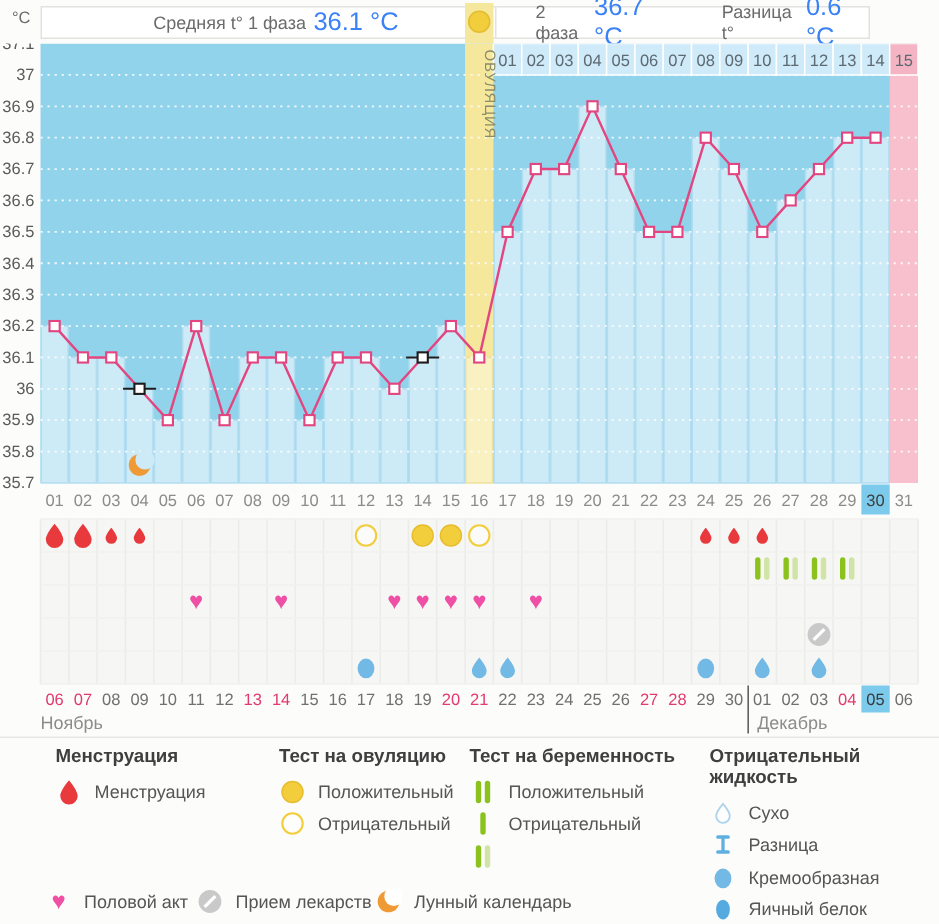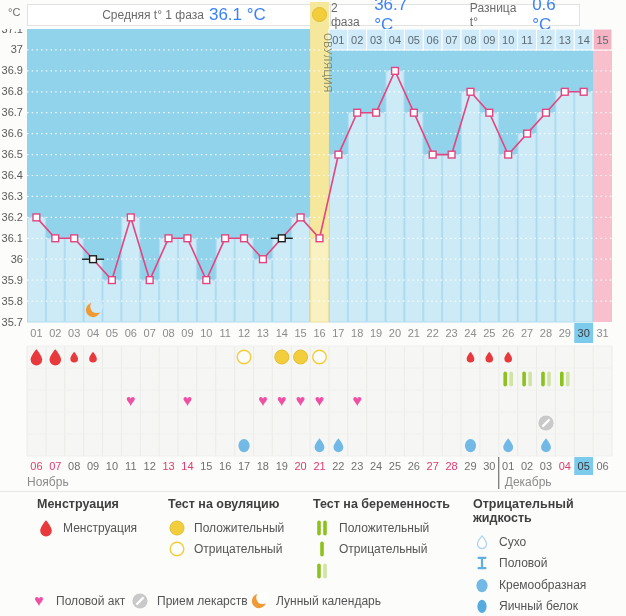--- a/index.html
+++ b/index.html
@@ -4,21 +4,21 @@
 <style>
   html,body{margin:0;padding:0;background:#fdfdfc;}
   body{font-family:"Liberation Sans",sans-serif;}
   #app{position:relative;width:626px;height:616px;overflow:hidden;background:#fcfcfb;}
   svg{font-family:"Liberation Sans",sans-serif;}
   .unit{position:absolute;left:8px;top:6px;font-size:11px;color:#6d6d6d;}
   .hbar{position:absolute;top:4px;height:22px;background:#fff;border:1px solid #e2e2e0;
         box-sizing:border-box;display:flex;align-items:center;font-size:12px;color:#6b6b6b;}
   .hbar .val{font-size:17px;color:#3b82f6;margin-left:5px;}
   .hbar1{left:27px;width:314px;justify-content:center;}
-  .hbar2{left:330px;width:250px;padding-left:0;}
+  .hbar2{left:330px;width:250px;padding-left:26px;}
   .hbar2 .gap{width:40px;}
   .hband{position:absolute;left:310px;top:2px;width:19px;height:27px;background:#f5e79b;}
   .hcircle{position:absolute;left:2px;top:5px;width:15px;height:15px;border-radius:50%;
            background:#f2cd3c;border:1px solid #e3bd2f;box-sizing:border-box;}
   #legend{position:absolute;left:0;top:492px;width:626px;height:124px;}
   .lcol{position:absolute;top:5px;}
   .lhead{font-size:12.5px;font-weight:bold;color:#3f3f3f;margin-bottom:6px;}
   .litem{display:flex;align-items:center;gap:8px;height:21.5px;font-size:12px;color:#555;}
   .lextra{position:absolute;display:flex;align-items:center;gap:8px;top:98px;
           font-size:12px;color:#555;height:22px;}
@@ -404,21 +404,21 @@
         <div class="lhead">Менструация</div>
         <div class="litem">
           <svg width="18" height="18" viewBox="0 0 18 18">
             <g transform="translate(9,9) scale(1) translate(-9,-9)">
               <path d="M9 1.2 C9 1.2 14.8 8 14.8 11.6 A5.8 5.8 0 1 1 3.2 11.6 C3.2 8 9 1.2 9 1.2 Z" fill="#e8393c"></path>
             </g>
           </svg>
           <span>Менструация</span>
         </div>
       </div>
-      <div class="lcol" style="left:168px">
+      <div class="lcol" style="left:186px">
         <div class="lhead">Тест на овуляцию</div>
         <div class="litem">
           <svg width="18" height="18" viewBox="0 0 18 18">
             <circle cx="9" cy="9" r="7" fill="#f2cd3c" stroke="#e7bd2e" stroke-width="1"></circle>
           </svg>
           <span>Положительный</span>
         </div>
         <div class="litem">
           <svg width="18" height="18" viewBox="0 0 18 18">
             <circle cx="9" cy="9" r="6.8" fill="rgba(255,255,255,.55)" stroke="#f2cd3c" stroke-width="1.4"></circle>
@@ -459,21 +459,21 @@
           <span>Сухо</span>
         </div>
         <div class="litem">
           <svg width="18" height="18" viewBox="0 0 18 18">
             <g fill="#5fb0e0">
               <rect x="4.5" y="2.8" width="9" height="2.3" rx="1"></rect>
               <rect x="7.9" y="4" width="2.2" height="10"></rect>
               <rect x="4.5" y="12.9" width="9" height="2.3" rx="1"></rect>
             </g>
           </svg>
-          <span>Половой</span>
+          <span>Разница</span>
         </div>
         <div class="litem">
           <svg width="18" height="18" viewBox="0 0 18 18">
             <ellipse cx="9" cy="9.6" rx="5.6" ry="6.6" fill="#72b9e5"></ellipse>
           </svg>
           <span>Кремообразная</span>
         </div>
         <div class="litem">
           <svg width="18" height="18" viewBox="0 0 18 18">
             <ellipse cx="9" cy="9.4" rx="4.6" ry="6.6" fill="#55abdf"></ellipse>

